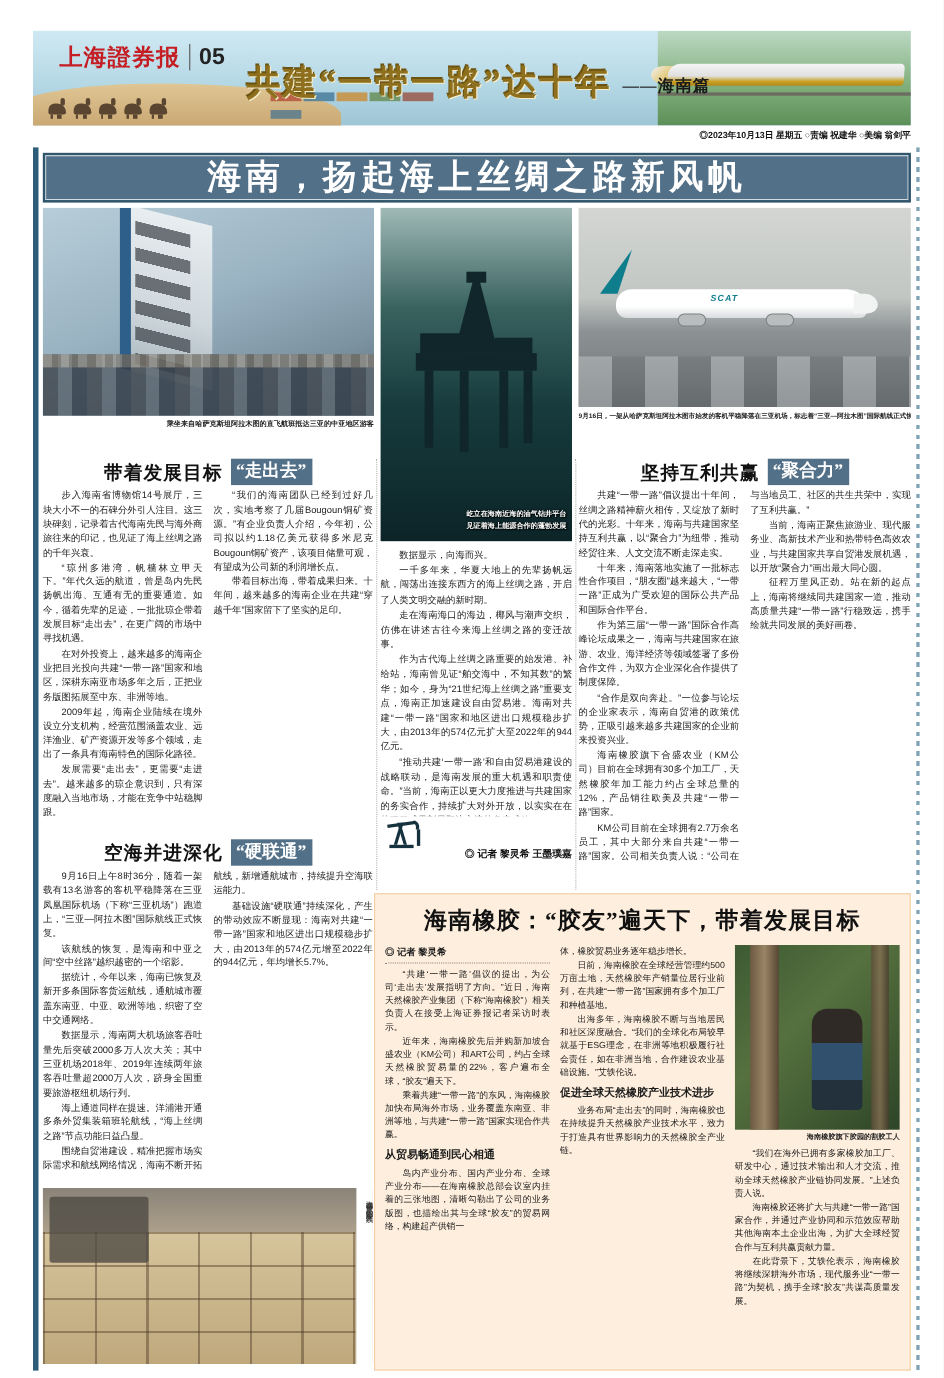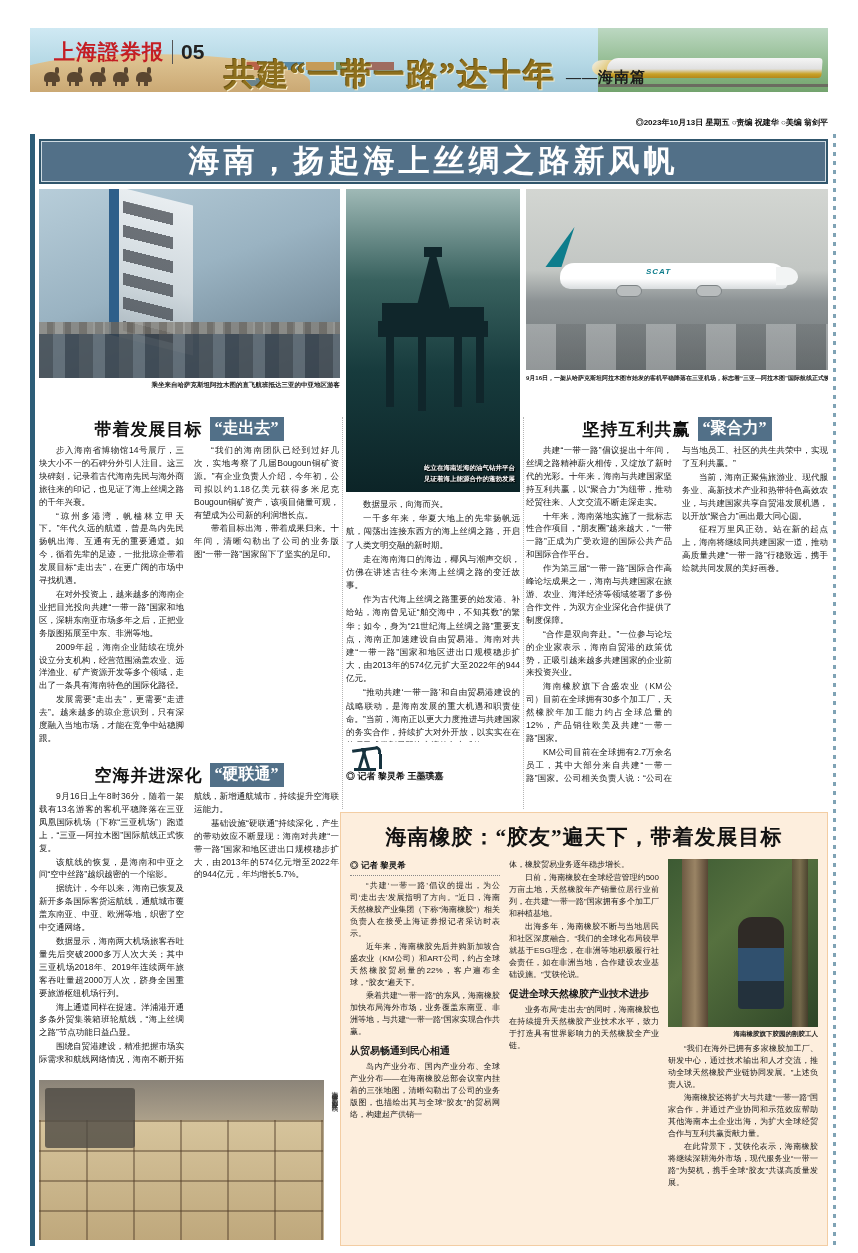--- a/index.html
+++ b/index.html
@@ -4,21 +4,21 @@
 <style>
   * { margin:0; padding:0; box-sizing:border-box; }
   html,body { background:#e8e8e8; }
   .page {
     position:relative; width:858px; height:1253px; background:#ffffff;
     font-family:"Liberation Sans", sans-serif; color:#111; overflow:hidden;
     margin:0 auto;
   }
   
   .banner {
-    position:absolute; left:30px; top:28px; width:798px; height:64px;
+    position:absolute; left:30px; top:28px; width:798px; height:86px;
     background:linear-gradient(180deg,#cfe9f3 0%,#b5d8e5 55%,#9fc6d6 100%);
     overflow:hidden;
   }
   .banner .sand {
     position:absolute; left:-20px; bottom:-14px; width:300px; height:52px;
     background:linear-gradient(180deg,#e4c48c,#c89a5c);
     border-radius:50% 60% 0 0; opacity:.9;
   }
   .camel-row { position:absolute; left:14px; bottom:10px; display:flex; gap:7px; }
   .camel { width:16px; height:10px; background:#5a4630; border-radius:6px 8px 2px 2px; position:relative; }
@@ -103,21 +103,21 @@
   .sec-head { position:absolute; display:flex; align-items:center; justify-content:center; gap:7px; }
   .sec-plain { font-family:Liberation Serif, serif; font-weight:900; font-size:17px; color:#111; letter-spacing:1px; }
   .sec-badge { font-family:"Liberation Serif", serif; font-weight:900; font-size:16px; color:#fff; background:#527088; padding:1px 5px 2px; }
   
   .body-cols { position:absolute; column-count:2; column-gap:10px; column-fill:auto;
     font-size:8.5px; line-height:1.52; text-align:justify; overflow:hidden;
     font-family:"Liberation Sans", sans-serif; color:#1a1a1a; }
   .body-cols p, .single-col p { text-indent:2em; margin:0 0 1px; }
   .single-col { position:absolute; font-size:8.5px; line-height:1.55; text-align:justify; overflow:hidden; color:#1a1a1a; }
   .no-indent { text-indent:0 !important; }
-  .mid-byline { position:absolute; left:346px; top:770px; width:174px; font-size:9px; font-weight:bold; }
+  .mid-byline { position:absolute; left:346px; top:770px; width:174px; text-align:right; font-size:9px; font-weight:bold; }
   .pumpjack { position:absolute; left:348px; top:742px; }
   
   .photo-bottom { left:39px; top:1080px; width:300px; height:160px;
     background:linear-gradient(180deg,#8a8378 0%,#b3a68e 30%,#c9b896 100%); }
   .bales { position:absolute; left:0; bottom:0; width:284px; height:120px;
     background:
       repeating-linear-gradient(90deg, rgba(80,60,40,.45) 0 2px, transparent 2px 47px),
       repeating-linear-gradient(180deg, rgba(80,60,40,.45) 0 2px, transparent 2px 30px),
       linear-gradient(180deg,#d6c49c,#bfa87c); }
   .machine { position:absolute; left:6px; top:8px; width:90px; height:60px; background:#4d4a43; border-radius:3px; opacity:.8; }
@@ -234,21 +234,21 @@
     <span class="sec-plain">带着发展目标</span>
     <span class="sec-badge">“走出去”</span>
   </div>
   <div class="body-cols" style="left:39px; top:444px; width:300px; height:314px;">
     <p>步入海南省博物馆14号展厅，三块大小不一的石碑分外引人注目。这三块碑刻，记录着古代海南先民与海外商旅往来的印记，也见证了海上丝绸之路的千年兴衰。</p>
     <p>“琼州多港湾，帆樯林立甲天下。”年代久远的航道，曾是岛内先民扬帆出海、互通有无的重要通道。如今，循着先辈的足迹，一批批琼企带着发展目标“走出去”，在更广阔的市场中寻找机遇。</p>
     <p>在对外投资上，越来越多的海南企业把目光投向共建“一带一路”国家和地区，深耕东南亚市场多年之后，正把业务版图拓展至中东、非洲等地。</p>
     <p>2009年起，海南企业陆续在境外设立分支机构，经营范围涵盖农业、远洋渔业、矿产资源开发等多个领域，走出了一条具有海南特色的国际化路径。</p>
     <p>发展需要“走出去”，更需要“走进去”。越来越多的琼企意识到，只有深度融入当地市场，才能在竞争中站稳脚跟。</p>
     <p>“我们的海南团队已经到过好几次，实地考察了几届Bougoun铜矿资源。”有企业负责人介绍，今年初，公司拟以约1.18亿美元获得多米尼克Bougoun铜矿资产，该项目储量可观，有望成为公司新的利润增长点。</p>
-    <p>带着目标出海，带着成果归来。十年间，清晰勾勒出了公司的业务版图“一带一路”国家留下了坚实的足印。</p>
+    <p>带着目标出海，带着成果归来。十年间，越来越多的海南企业在共建“穿越千年”国家留下了坚实的足印。</p>
   </div>
 
   <div class="sec-head" style="left:39px; top:763px; width:300px;">
     <span class="sec-plain">空海并进深化</span>
     <span class="sec-badge">“硬联通”</span>
   </div>
   <div class="body-cols" style="left:39px; top:790px; width:300px; height:286px;">
     <p>9月16日上午8时36分，随着一架载有13名游客的客机平稳降落在三亚凤凰国际机场（下称“三亚机场”）跑道上，“三亚—阿拉木图”国际航线正式恢复。</p>
     <p>该航线的恢复，是海南和中亚之间“空中丝路”越织越密的一个缩影。</p>
     <p>据统计，今年以来，海南已恢复及新开多条国际客货运航线，通航城市覆盖东南亚、中亚、欧洲等地，织密了空中交通网络。</p>

